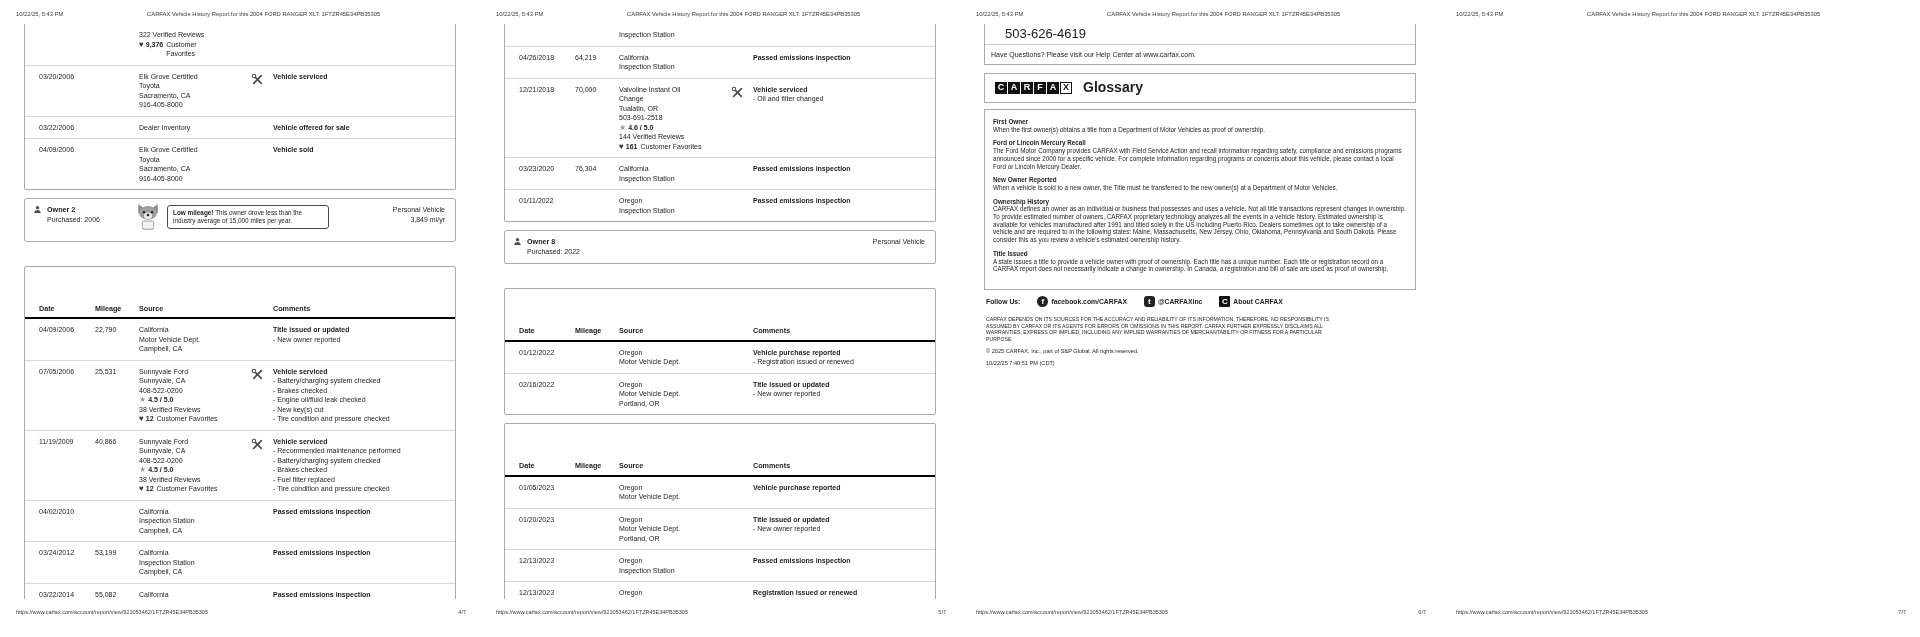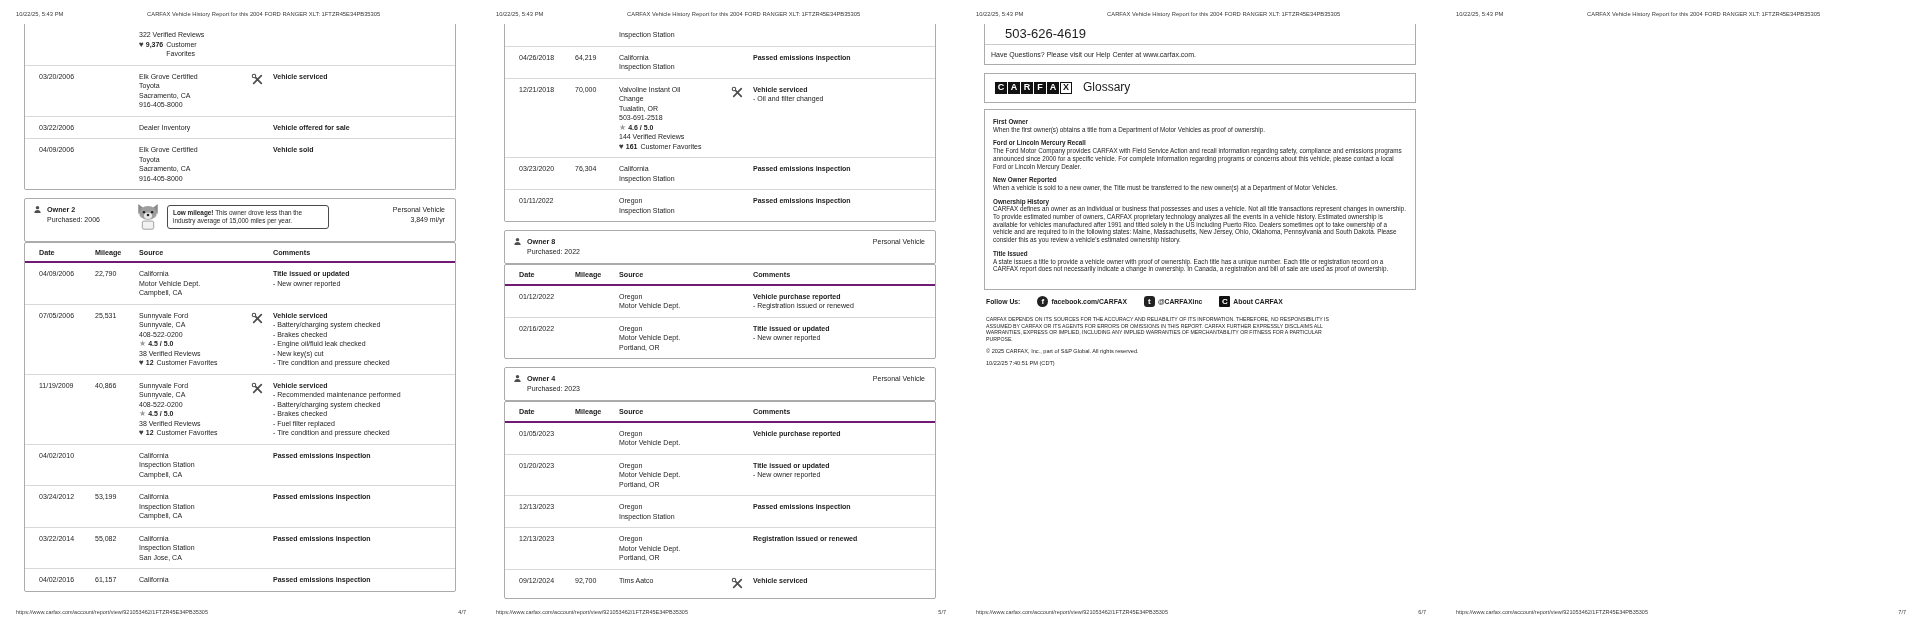--- a/index.html
+++ b/index.html
@@ -24,40 +24,40 @@
   .c-src{width:108px;flex:none;padding-right:4px;}
   .c-src > div{min-height:0;}
   .c-ico{width:22px;flex:none;padding-top:1px;}
   .c-com{flex:1;min-width:0;}
   .b{font-weight:bold;}
   .star{color:#9b9b9b;font-size:8px;margin-right:2px;}
   .heart{color:#3c3c3c;font-size:8px;margin-right:2px;}
   .favwrap{display:inline-block;width:44px;vertical-align:top;margin-left:3px;}
   .favinline{margin-left:3px;}
   .thead{display:flex;padding:5px 6px 4px 14px;font-weight:bold;font-size:7.2px;
-         border-bottom:2px solid #701a75;}
-  .owner-card{border:1px solid #ababab;border-radius:2px;margin-bottom:0;
+         border-bottom:2px solid #000000;margin-top:32px;}
+  .owner-card{border:1px solid #ababab;border-radius:2px;margin-bottom:24px;
               padding:6px 10px 7px 8px;display:flex;align-items:flex-start;}
   .ol{display:flex;gap:5px;width:100px;flex:none;}
   .ol .oname{font-weight:bold;font-size:7.2px;}
   .or{margin-left:auto;text-align:right;font-size:7px;}
   .callout{border:1px solid #4a4a4a;border-radius:3px;padding:3px 5px;width:150px;
            font-size:6.4px;line-height:8px;margin-left:6px;}
   .fox{flex:none;margin-left:2px;margin-top:-2px;}
   
   .contact-card{border:1px solid #ababab;border-top:none;margin-bottom:8px;}
   .phone{padding:5px 0 5px 20px;border-bottom:1px solid #c9c9c9;font-size:13px;}
   .help{padding:5px 0 5px 6px;font-size:7px;}
   .gt-card{border:1px solid #ababab;display:flex;align-items:center;gap:10px;
            padding:8px 10px;margin-bottom:6px;}
   .logo{display:inline-flex;}
   .tile{width:12px;height:12px;background:#111;color:#fff;font-weight:bold;font-size:9px;
         display:flex;align-items:center;justify-content:center;margin-right:1px;}
   .tile-x{background:#fff;color:#111;border:1px solid #111;width:10px;height:10px;}
-  .gt-title{font-weight:normal;font-size:12px;}
+  .gt-title{font-weight:bold;font-size:14px;}
   .gb-card{border:1px solid #ababab;padding:8px 8px 16px 8px;font-size:6.3px;
            line-height:7.7px;margin-bottom:6px;}
   .term{font-weight:bold;margin-top:6px;}
   .term:first-child{margin-top:0;}
   .follow{display:flex;align-items:center;gap:7px;font-size:6.8px;font-weight:bold;
           margin:4px 0 9px 2px;}
   .fgroup{display:flex;align-items:center;gap:3px;margin-left:10px;}
   .icb{width:11px;height:11px;background:#222;color:#fff;display:flex;align-items:center;
        justify-content:center;font-size:8px;font-weight:bold;flex:none;}
   .fb{border-radius:50%;}
@@ -410,35 +410,20 @@
           <div>Portland, OR</div>
         </div>
         <div class="c-ico"></div>
         <div class="c-com">
           <div class="b">Title issued or updated</div>
           <div>- New owner reported</div>
         </div>
       </div>
     </div>
 
-    <div class="owner-card">
-      <div class="ol">
-        <span><svg width="9" height="9" viewBox="0 0 24 24" fill="#4f4f4f">
-              <circle cx="12" cy="7" r="4.6"></circle>
-              <path d="M3.5 21c0-4.7 3.8-8 8.5-8s8.5 3.3 8.5 8z"></path>
-            </svg></span>
-        <span>
-          <div class="oname">Owner 4</div>
-          <div>Purchased: 2023</div>
-        </span>
-      </div>
-      <div class="or">
-        <div>Personal Vehicle</div>
-      </div>
-    </div>
 
     <div class="card">
       <div class="thead">
         <div class="c-date">Date</div>
         <div class="c-mi">Mileage</div>
         <div class="c-src">Source</div>
         <div class="c-ico"></div>
         <div class="c-com">Comments</div>
       </div>
       <div class="rrow">

